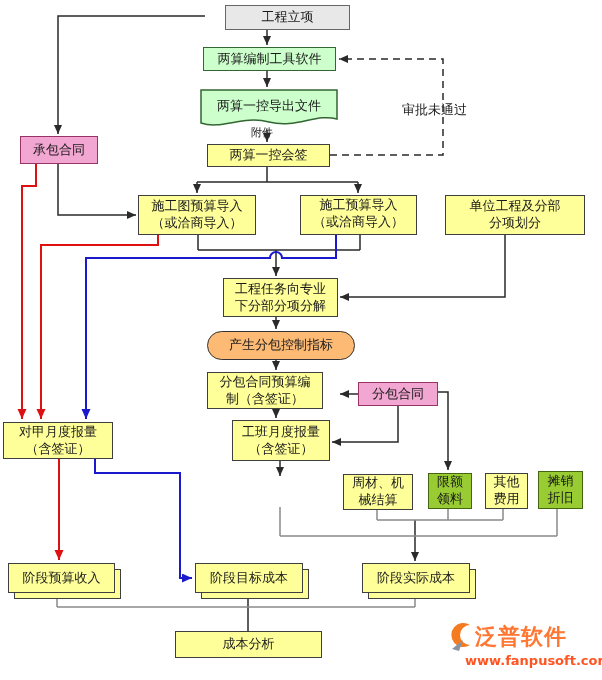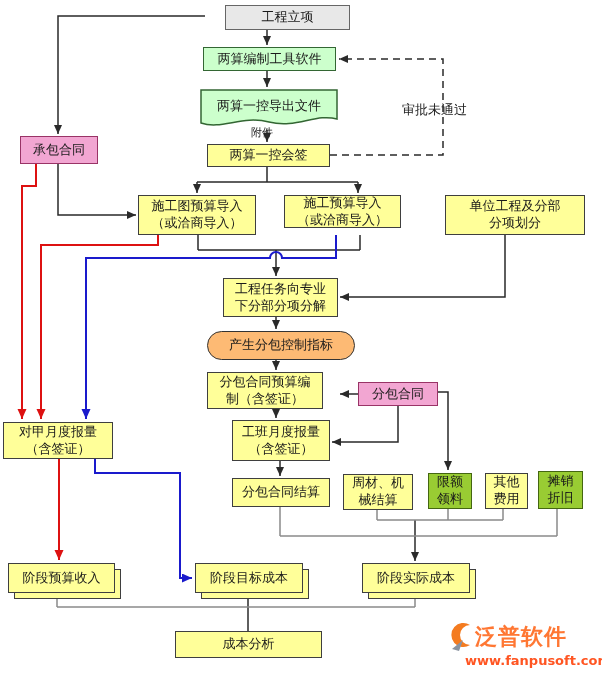--- a/index.html
+++ b/index.html
@@ -106,35 +106,34 @@
     <svg width="138" height="42" viewBox="0 0 138 42">
       <path d="M1,1 L137,1 L137,30 C116,24 96,40 69,33 C42,26 22,41 1,34 Z" fill="#ccffcc" stroke="#336633" stroke-width="1.5"></path>
     </svg>
     <span>两算一控导出文件</span>
   </div>
 
   <div class="n" style="left:207px;top:144px;width:123px;height:23px;">两算一控会签</div>
   <div class="n pink" style="left:20px;top:136px;width:78px;height:28px;">承包合同</div>
   <div class="n" style="left:138px;top:195px;width:118px;height:40px;">施工图预算导入
 （或洽商导入）</div>
-  <div class="n" style="left:284px;top:195px;width:117px;height:33px;">施工预算导入
+  <div class="n" style="left:300px;top:195px;width:117px;height:40px;font-family:Liberation Mono, monospace;">施工预算导入
 （或洽商导入）</div>
   <div class="n" style="left:445px;top:195px;width:140px;height:40px;">单位工程及分部
 分项划分</div>
   <div class="n" style="left:223px;top:278px;width:115px;height:39px;">工程任务向专业
 下分部分项分解</div>
   <div class="n stadium" style="left:207px;top:331px;width:148px;height:29px;">产生分包控制指标</div>
   <div class="n" style="left:207px;top:372px;width:116px;height:37px;">分包合同预算编
 制（含签证）</div>
   <div class="n pink" style="left:358px;top:382px;width:80px;height:24px;">分包合同</div>
   <div class="n" style="left:232px;top:420px;width:98px;height:41px;">工班月度报量
 （含签证）</div>
   <div class="n" style="left:3px;top:422px;width:110px;height:37px;">对甲月度报量
 （含签证）</div>
-  <div class="n" style="left:232px;top:478px;width:98px;height:29px;">分包合同结算</div>
   <div class="n" style="left:343px;top:474px;width:70px;height:36px;">周材、机
 械结算</div>
   <div class="n bgreen" style="left:428px;top:473px;width:44px;height:36px;">限额
 领料</div>
   <div class="n" style="left:485px;top:473px;width:43px;height:36px;">其他
 费用</div>
   <div class="n bgreen" style="left:538px;top:471px;width:45px;height:38px;">摊销
 折旧</div>
   <div class="n td" style="left:8px;top:563px;width:107px;height:30px;">阶段预算收入</div>
   <div class="n td" style="left:195px;top:563px;width:108px;height:30px;">阶段目标成本</div>

